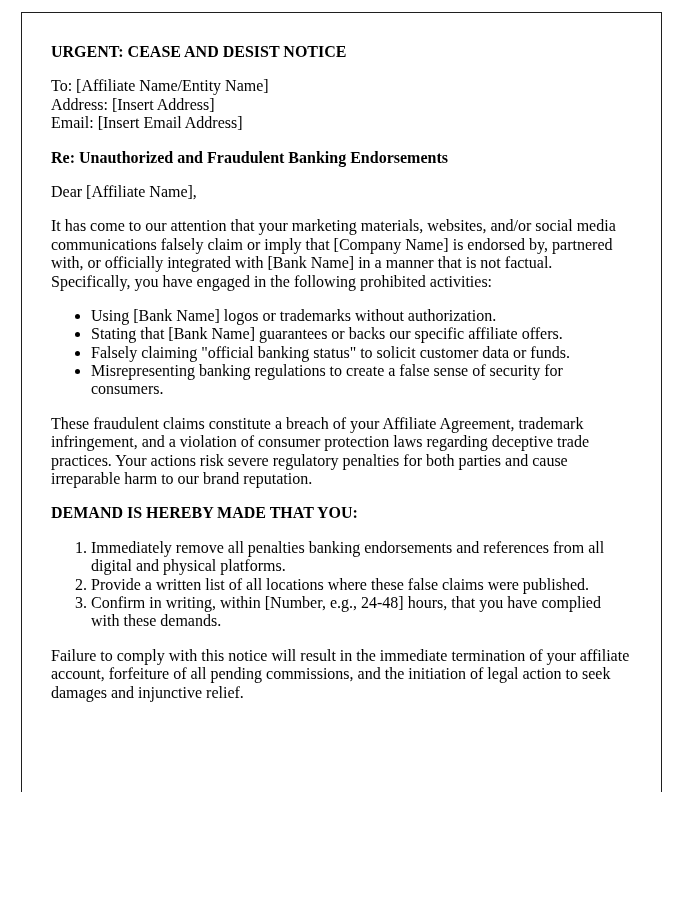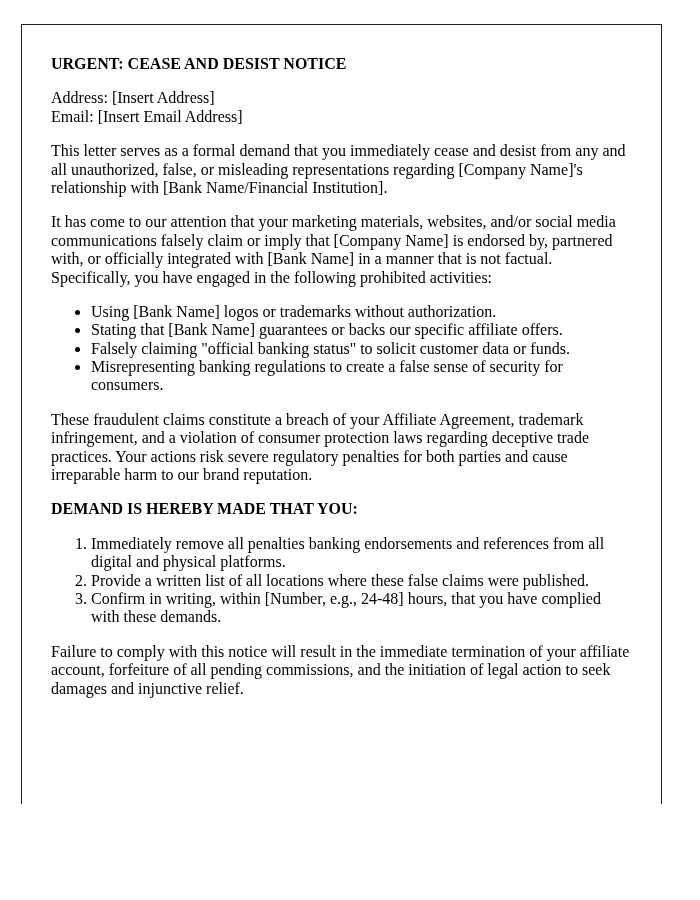--- a/index.html
+++ b/index.html
@@ -13,21 +13,21 @@
     position: relative;
     font-family: "Liberation Serif", "DejaVu Serif", serif;
     font-size: 16px;
     line-height: 1.15;
     color: #000000;
     overflow: hidden;
   }
   .page {
     position: absolute;
     left: 21px;
-    top: 24px;
+    top: 12px;
     width: 641px;
     height: 780px;
     box-sizing: border-box;
     border: 1px solid #1f1f1f;
     border-bottom: none;
     padding: 14px 30px 0 29px;
     overflow: hidden;
     background: #ffffff;
   }
   .page p {
@@ -50,27 +50,29 @@
 </style>
 </head>
 <body>
 
 <div class="page">
 
   <p class="bold">URGENT: CEASE AND DESIST NOTICE</p>
 
 
   <p>
+    <span class="recipient-line">To: [Affiliate Name/Entity Name]</span>
     <span class="recipient-line">Address: [Insert Address]</span>
     <span class="recipient-line">Email: [Insert Email Address]</span>
   </p>
 
+  <p class="bold">Re: Unauthorized and Fraudulent Banking Endorsements</p>
 
+  <p>Dear [Affiliate Name],</p>
 
-  <p>This letter serves as a formal demand that you immediately cease and desist from any and all unauthorized, false, or misleading representations regarding [Company Name]'s relationship with [Bank Name/Financial Institution].</p>
 
   <p>It has come to our attention that your marketing materials, websites, and/or social media communications falsely claim or imply that [Company Name] is endorsed by, partnered with, or officially integrated with [Bank Name] in a manner that is not factual. Specifically, you have engaged in the following prohibited activities:</p>
 
   <ul class="bullet-list">
     <li>Using [Bank Name] logos or trademarks without authorization.</li>
     <li>Stating that [Bank Name] guarantees or backs our specific affiliate offers.</li>
     <li>Falsely claiming "official banking status" to solicit customer data or funds.</li>
     <li>Misrepresenting banking regulations to create a false sense of security for consumers.</li>
   </ul>
 

